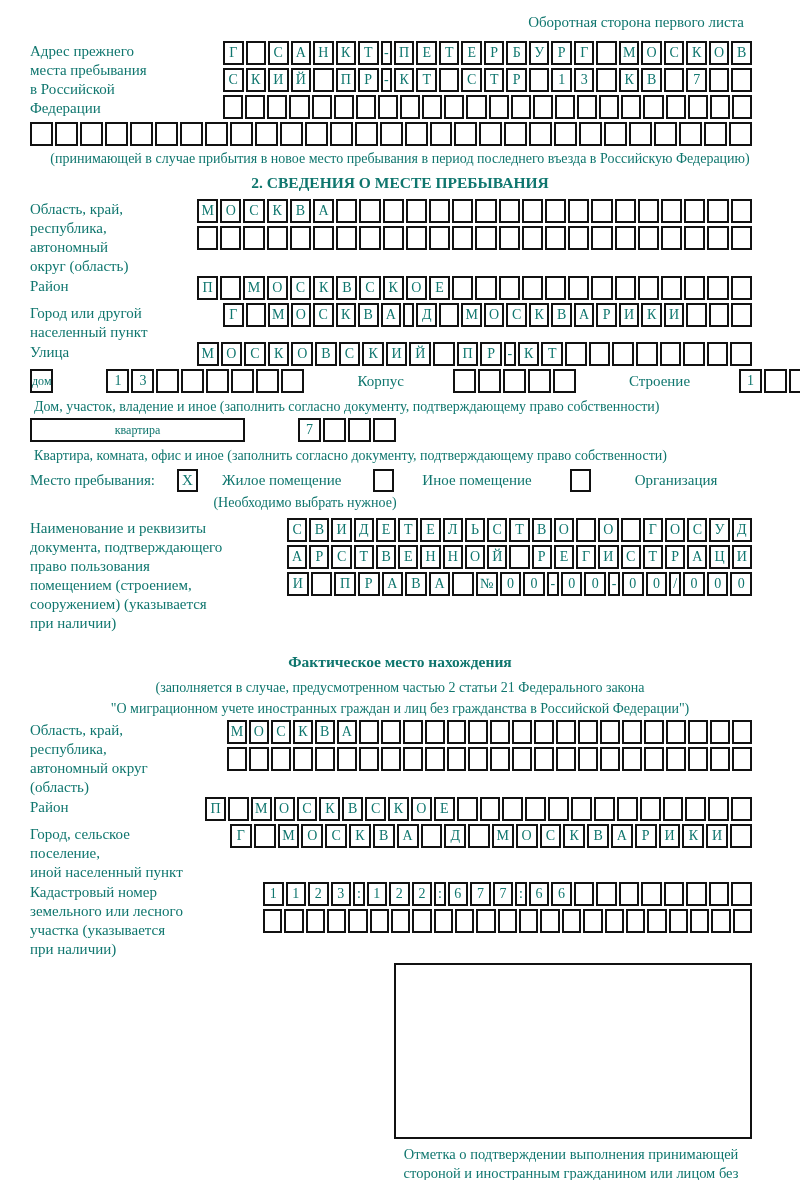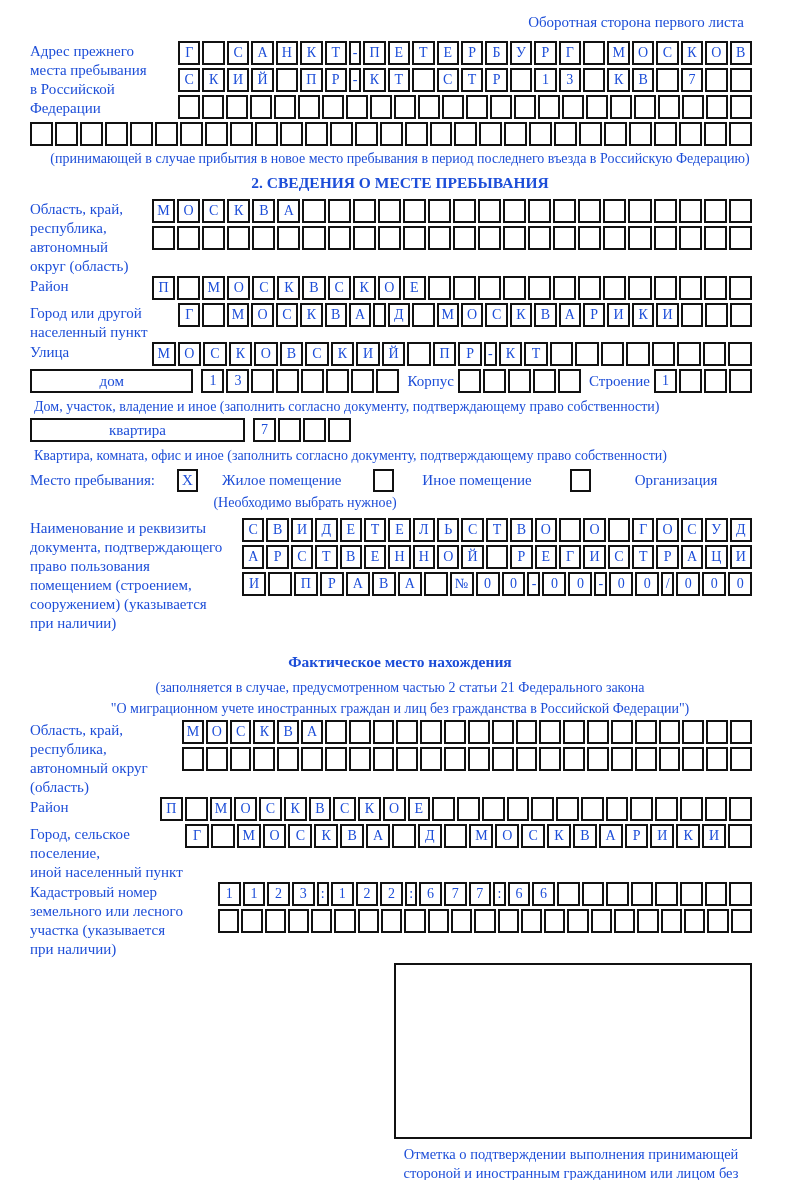--- a/index.html
+++ b/index.html
@@ -1,42 +1,42 @@
 <!DOCTYPE html>
 <html lang="ru"><head>
 <meta charset="utf-8">
 <style>
   html,body{margin:0;padding:0;background:#fff;}
   .page{
-    position:relative;width:800px;height:1180px;background:#fff;color:#1d4ed8;
+    position:relative;width:800px;height:1180px;background:#fff;color:#0f766e;
     font-family:"Liberation Serif","DejaVu Serif",serif;font-size:15px;overflow:hidden;
     box-sizing:border-box;padding-top:14px;
   }
   .hdr{ text-align:right; padding-right:56px; font-size:15px; }
-  .frow{ display:flex; margin:0 48px 0 30px; align-items:flex-start; }
+  .frow{ display:flex; margin:0 48px 0 30px; align-items:flex-start;gap:45px; }
   .flabel{ flex:0 0 auto; white-space:pre-line; line-height:19px; padding-top:1px; }
   .w148{width:148px;} .w122{width:122px;} .w212{width:212px;}
   .w152{width:152px;} .w130{width:130px;} .w155{width:155px;} .w188{width:188px;}
   .rows{ flex:1 1 auto; min-width:0; }
   .cellrow{ display:flex; gap:2px; margin-bottom:3px; }
   .cell{
     flex:1 1 0; height:24px; border:2px solid #111; box-sizing:border-box;
     display:flex; align-items:center; justify-content:center;
     font-size:14px; line-height:20px; background:#fff;
   }
   .cell.narrow{ flex:0.45 1 0; }
   .cells-fixed .cell{ flex:0 0 23px; }
   .fullrow{ margin:0 48px 0 30px; }
   .note-c{ text-align:center; font-size:14px; line-height:19px; margin:1px 20px 2px 20px; }
   .note-l{ font-size:14px; line-height:19px; margin:1px 48px 2px 34px; }
   .sect-title{ text-align:center; font-weight:bold; font-size:15.5px; margin:6px 0 7px 0; }
   .inline-lab{ padding:2px 0 0 0; line-height:20px; }
   .wbox{
     border:2px solid #111; box-sizing:border-box; height:24px;
-    display:flex; align-items:center; justify-content:center; font-size:15px;
+    display:flex; align-items:center; justify-content:center; font-size:12px;
   }
   .housebox{ width:168px; margin-right:8px; }
   .aptbox{ width:215px; margin-right:8px; }
   .gap8{ margin-left:8px; } .gap4{ margin-left:4px; }
   .stayrow{ display:flex; align-items:center; margin:4px 48px 0 30px; gap:12px; }
   .cbox{
     width:21px; height:23px; border:2px solid #111; box-sizing:border-box;
     display:inline-flex; align-items:center; justify-content:center; font-size:15px; flex:0 0 auto;
   }
   .stamp-box{ margin:4px 48px 0 394px; width:358px; height:176px; border:2px solid #111; box-sizing:border-box; }

